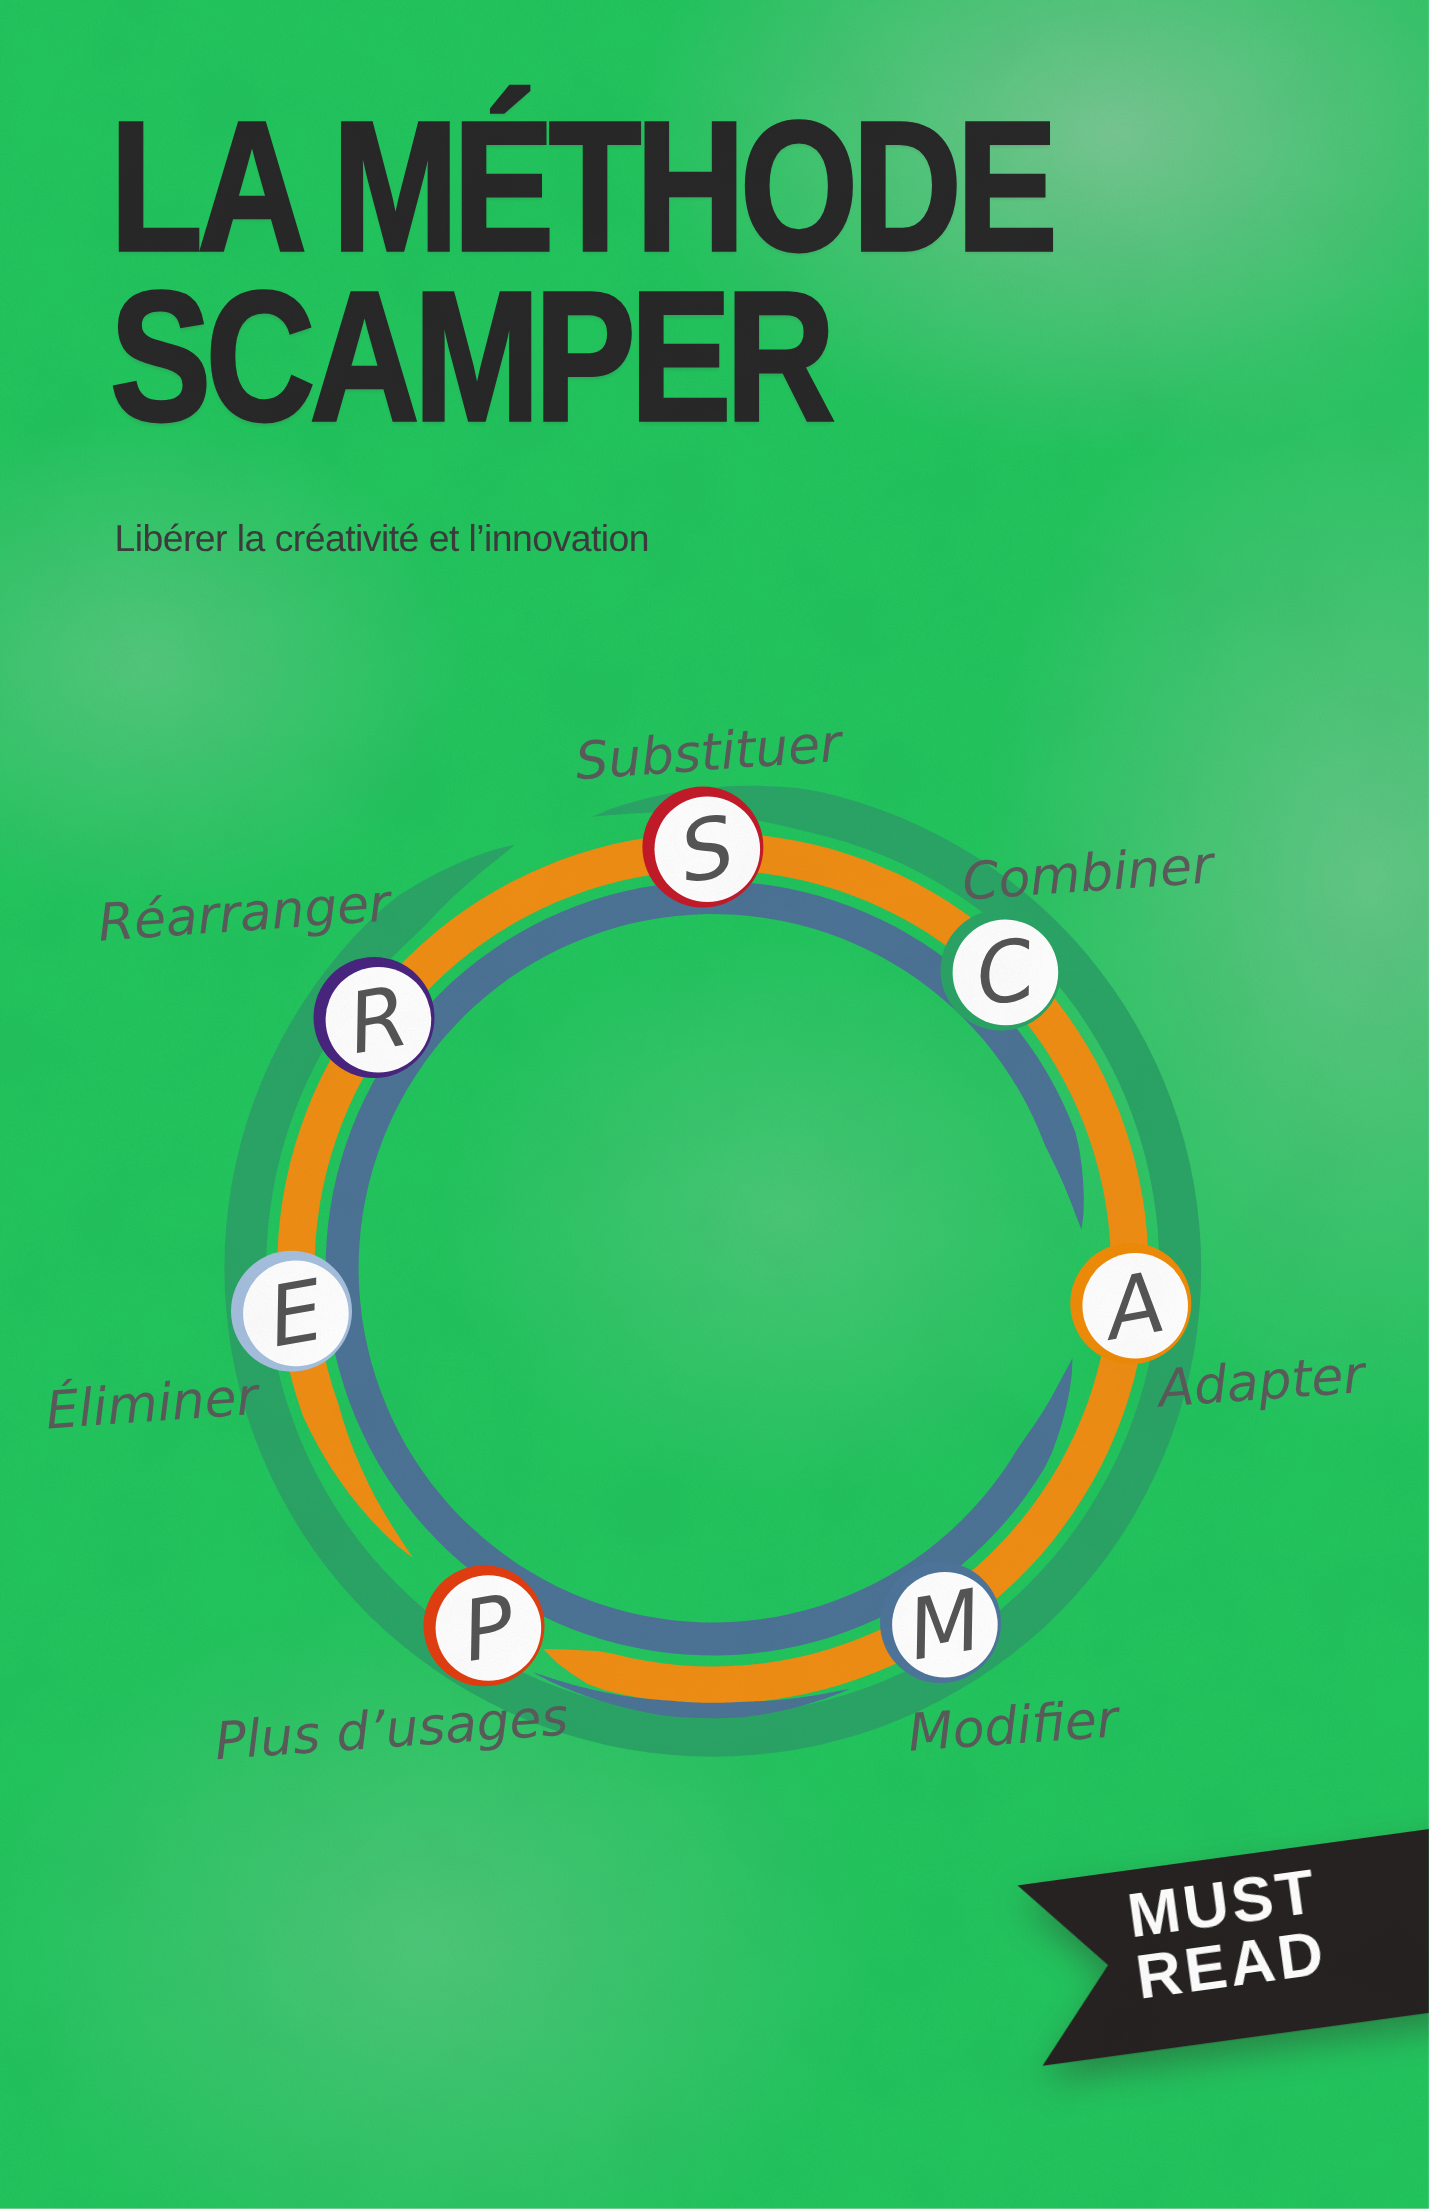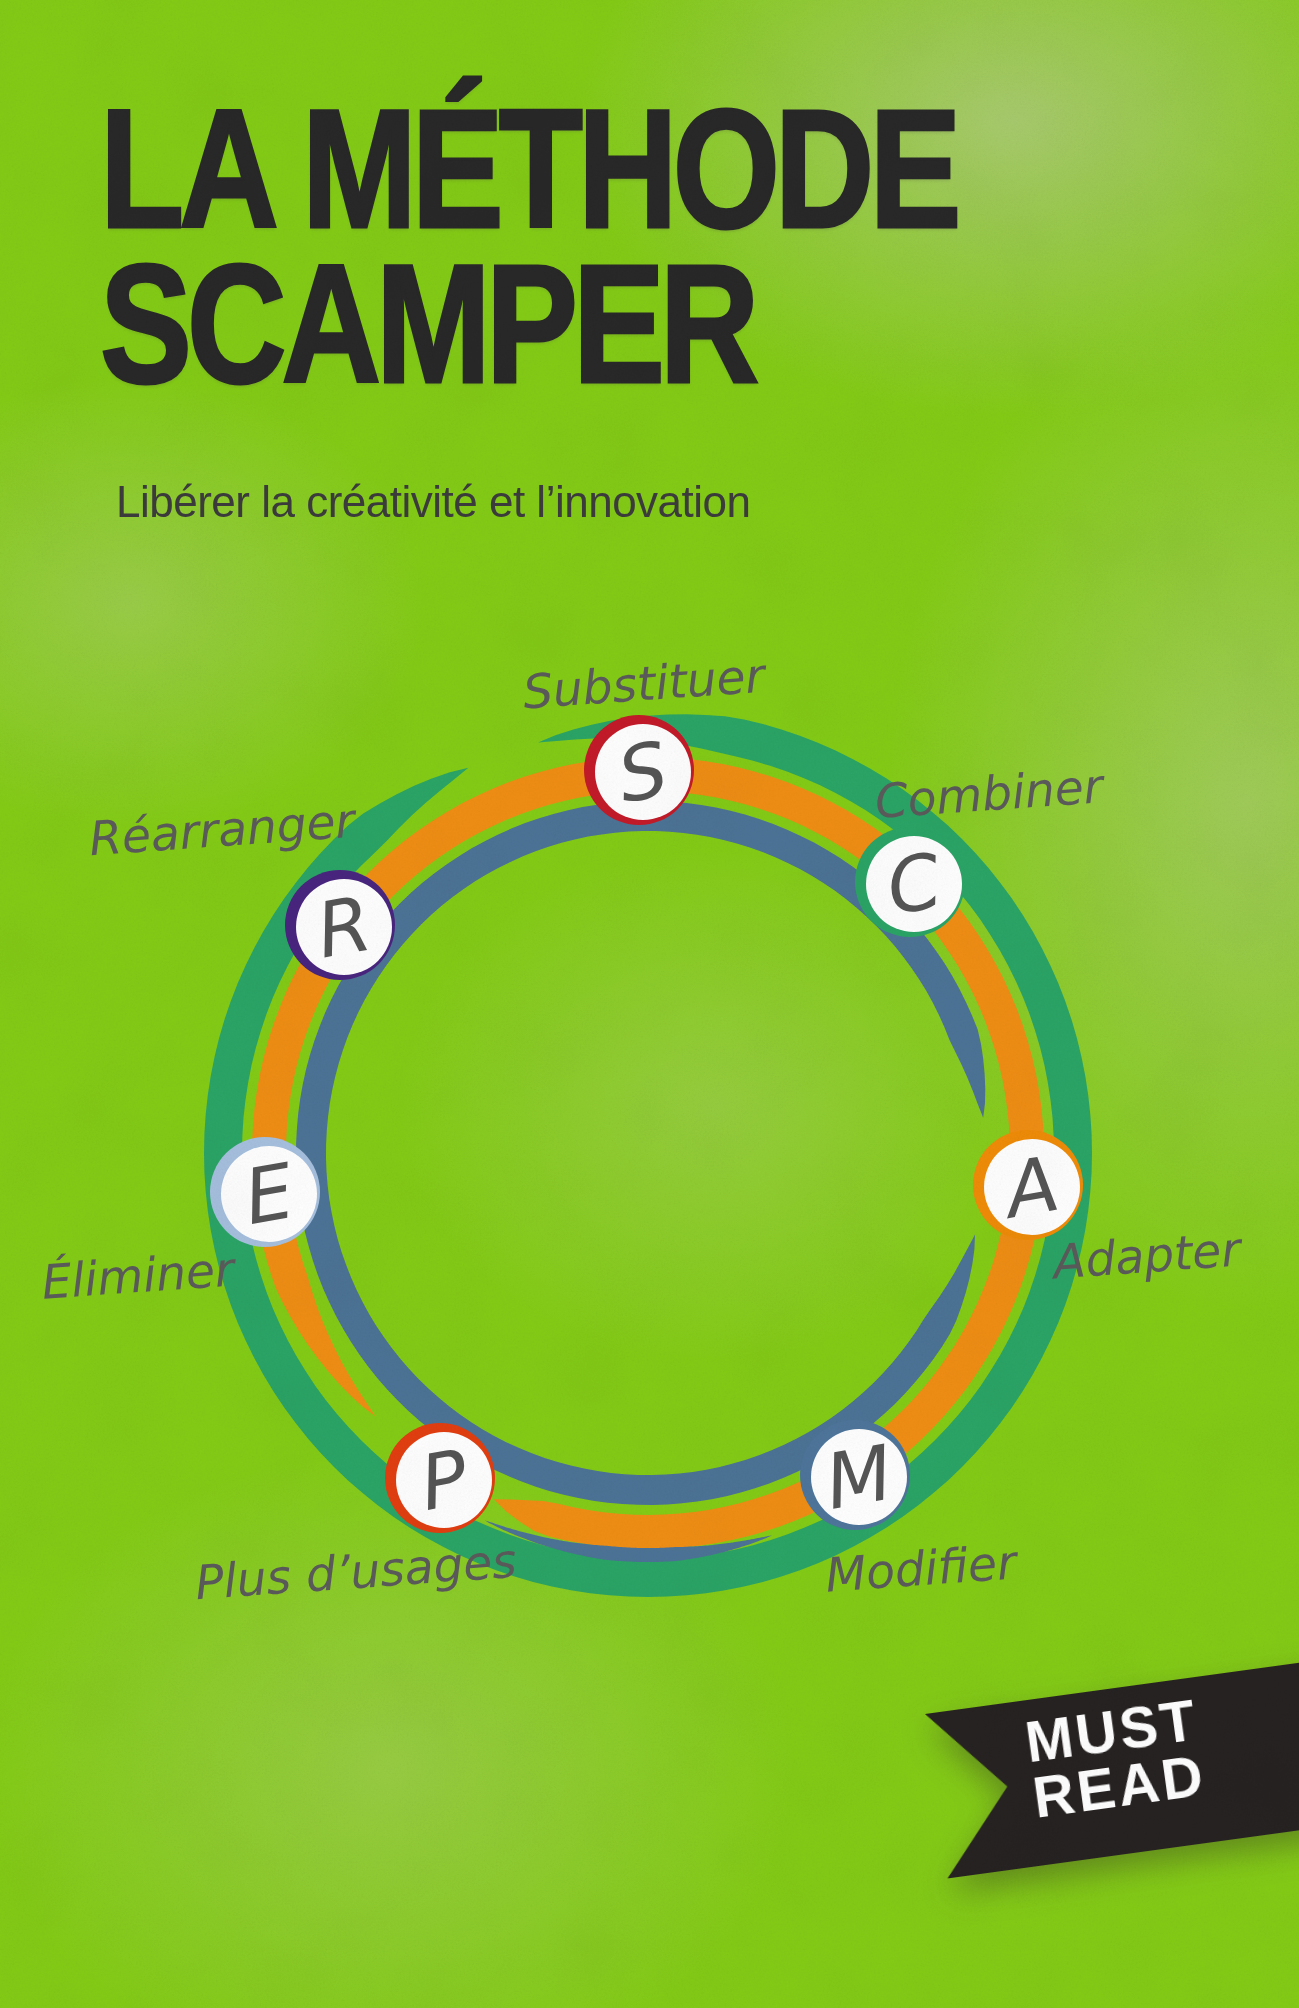--- a/index.html
+++ b/index.html
@@ -1,19 +1,19 @@
 <!DOCTYPE html>
 <html><head>
 <meta charset="utf-8">
 <style>
   html,body{margin:0;padding:0;background:#dddbd8;}
   .page{
     position:relative;
     width:1299px;height:2008px;
-    background:#84cc16;
+    background:#22c55e;
     overflow:hidden;
     font-family:"Liberation Sans",sans-serif;
   }
   
   .page::before{
     content:"";position:absolute;inset:0;pointer-events:none;
     background:
       radial-gradient(620px 420px at 78% 6%, rgba(203,200,196,.50), rgba(203,200,196,0) 70%),
       radial-gradient(500px 700px at 96% 40%, rgba(206,203,199,.38), rgba(206,203,199,0) 72%),
       radial-gradient(420px 320px at 10% 30%, rgba(210,207,203,.28), rgba(210,207,203,0) 70%),
@@ -26,22 +26,22 @@
     position:absolute;left:100px;top:92px;margin:0;
     font-size:168px;line-height:155px;font-weight:700;
     color:#282828;letter-spacing:-6px;
     -webkit-text-stroke:3px #282828;
     transform:scaleX(.82);transform-origin:left top;
     text-shadow:0 3px 3px rgba(80,75,70,.18);
   }
   h1.title span{display:block;}
 
   .subtitle{
-    position:absolute;left:104px;top:462px;margin:12px;
-    font-size:44px;line-height:56px;font-weight:400;
+    position:absolute;left:104px;top:462px;margin:0;
+    font-size:34px;line-height:56px;font-weight:400;
     color:#3c3c3c;letter-spacing:-.5px;
   }
   .subtitle span{display:block;}
 
   #diagram{position:absolute;left:0;top:0;width:1299px;height:2008px;}
 
   .ribbon{
     position:absolute;left:925px;top:1714px;width:410px;height:166px;
     transform:rotate(-7.8deg);transform-origin:left top;
     filter:drop-shadow(0 14px 16px rgba(50,44,38,.40));

